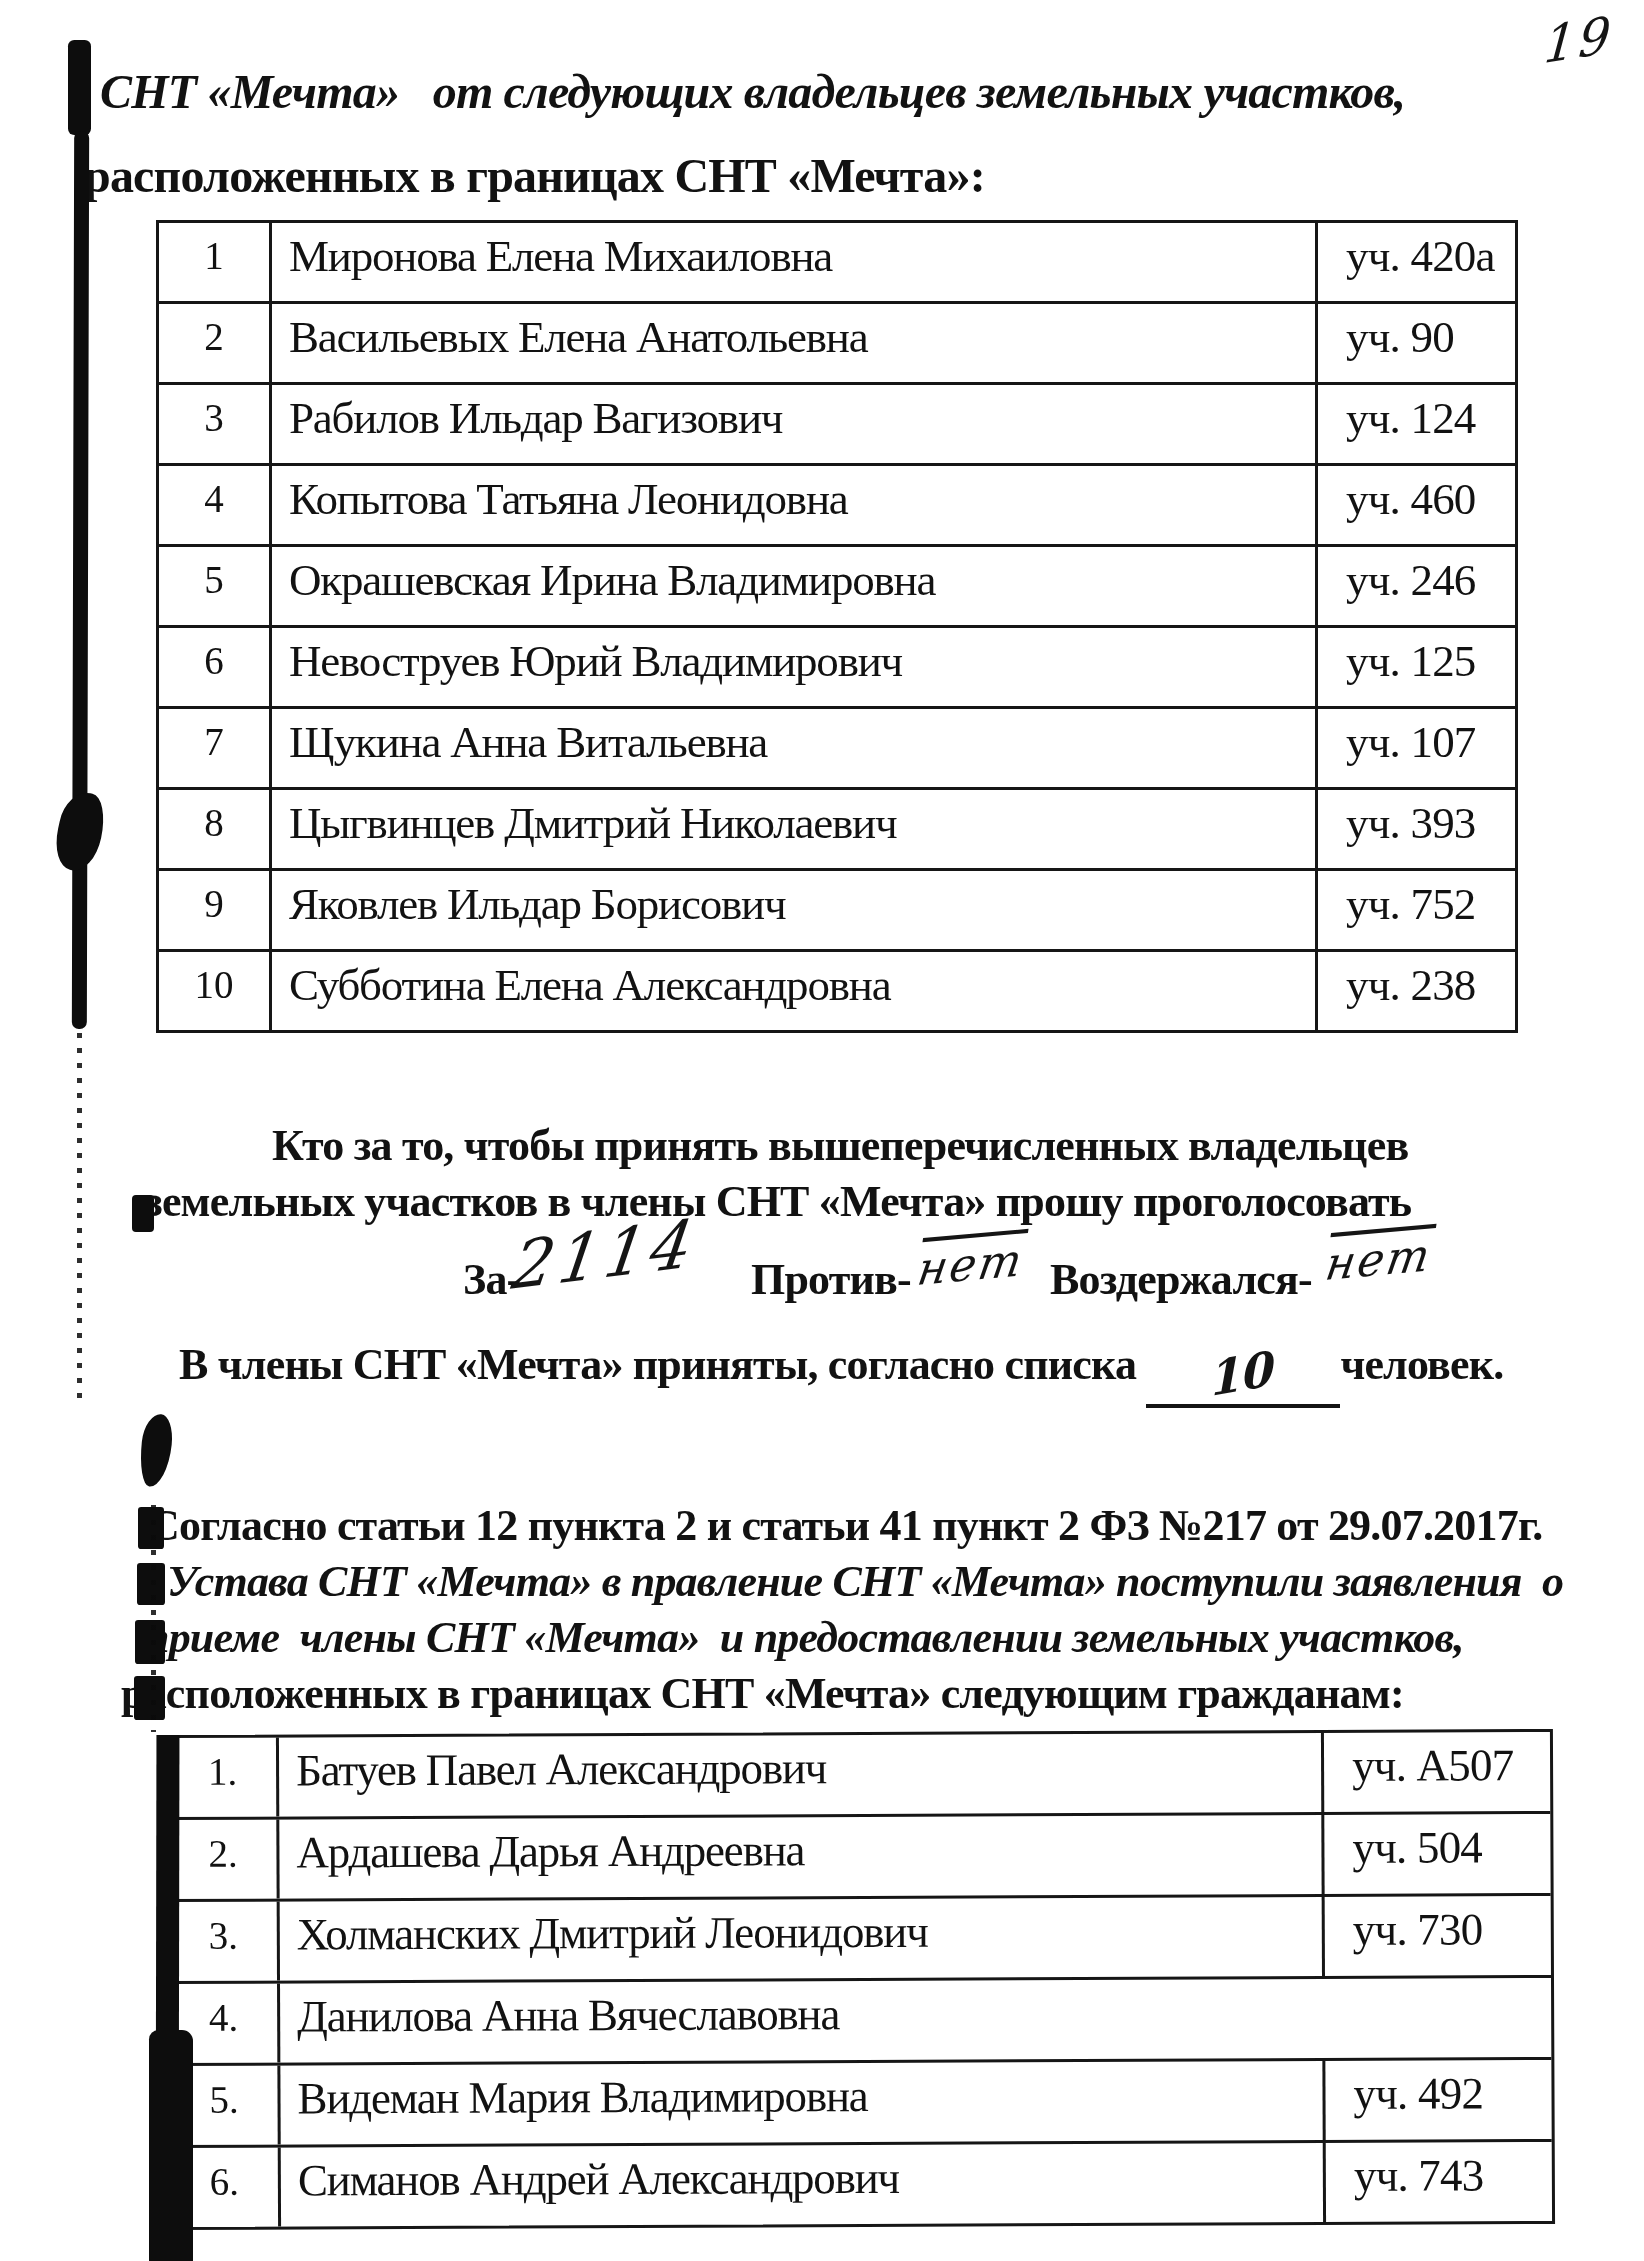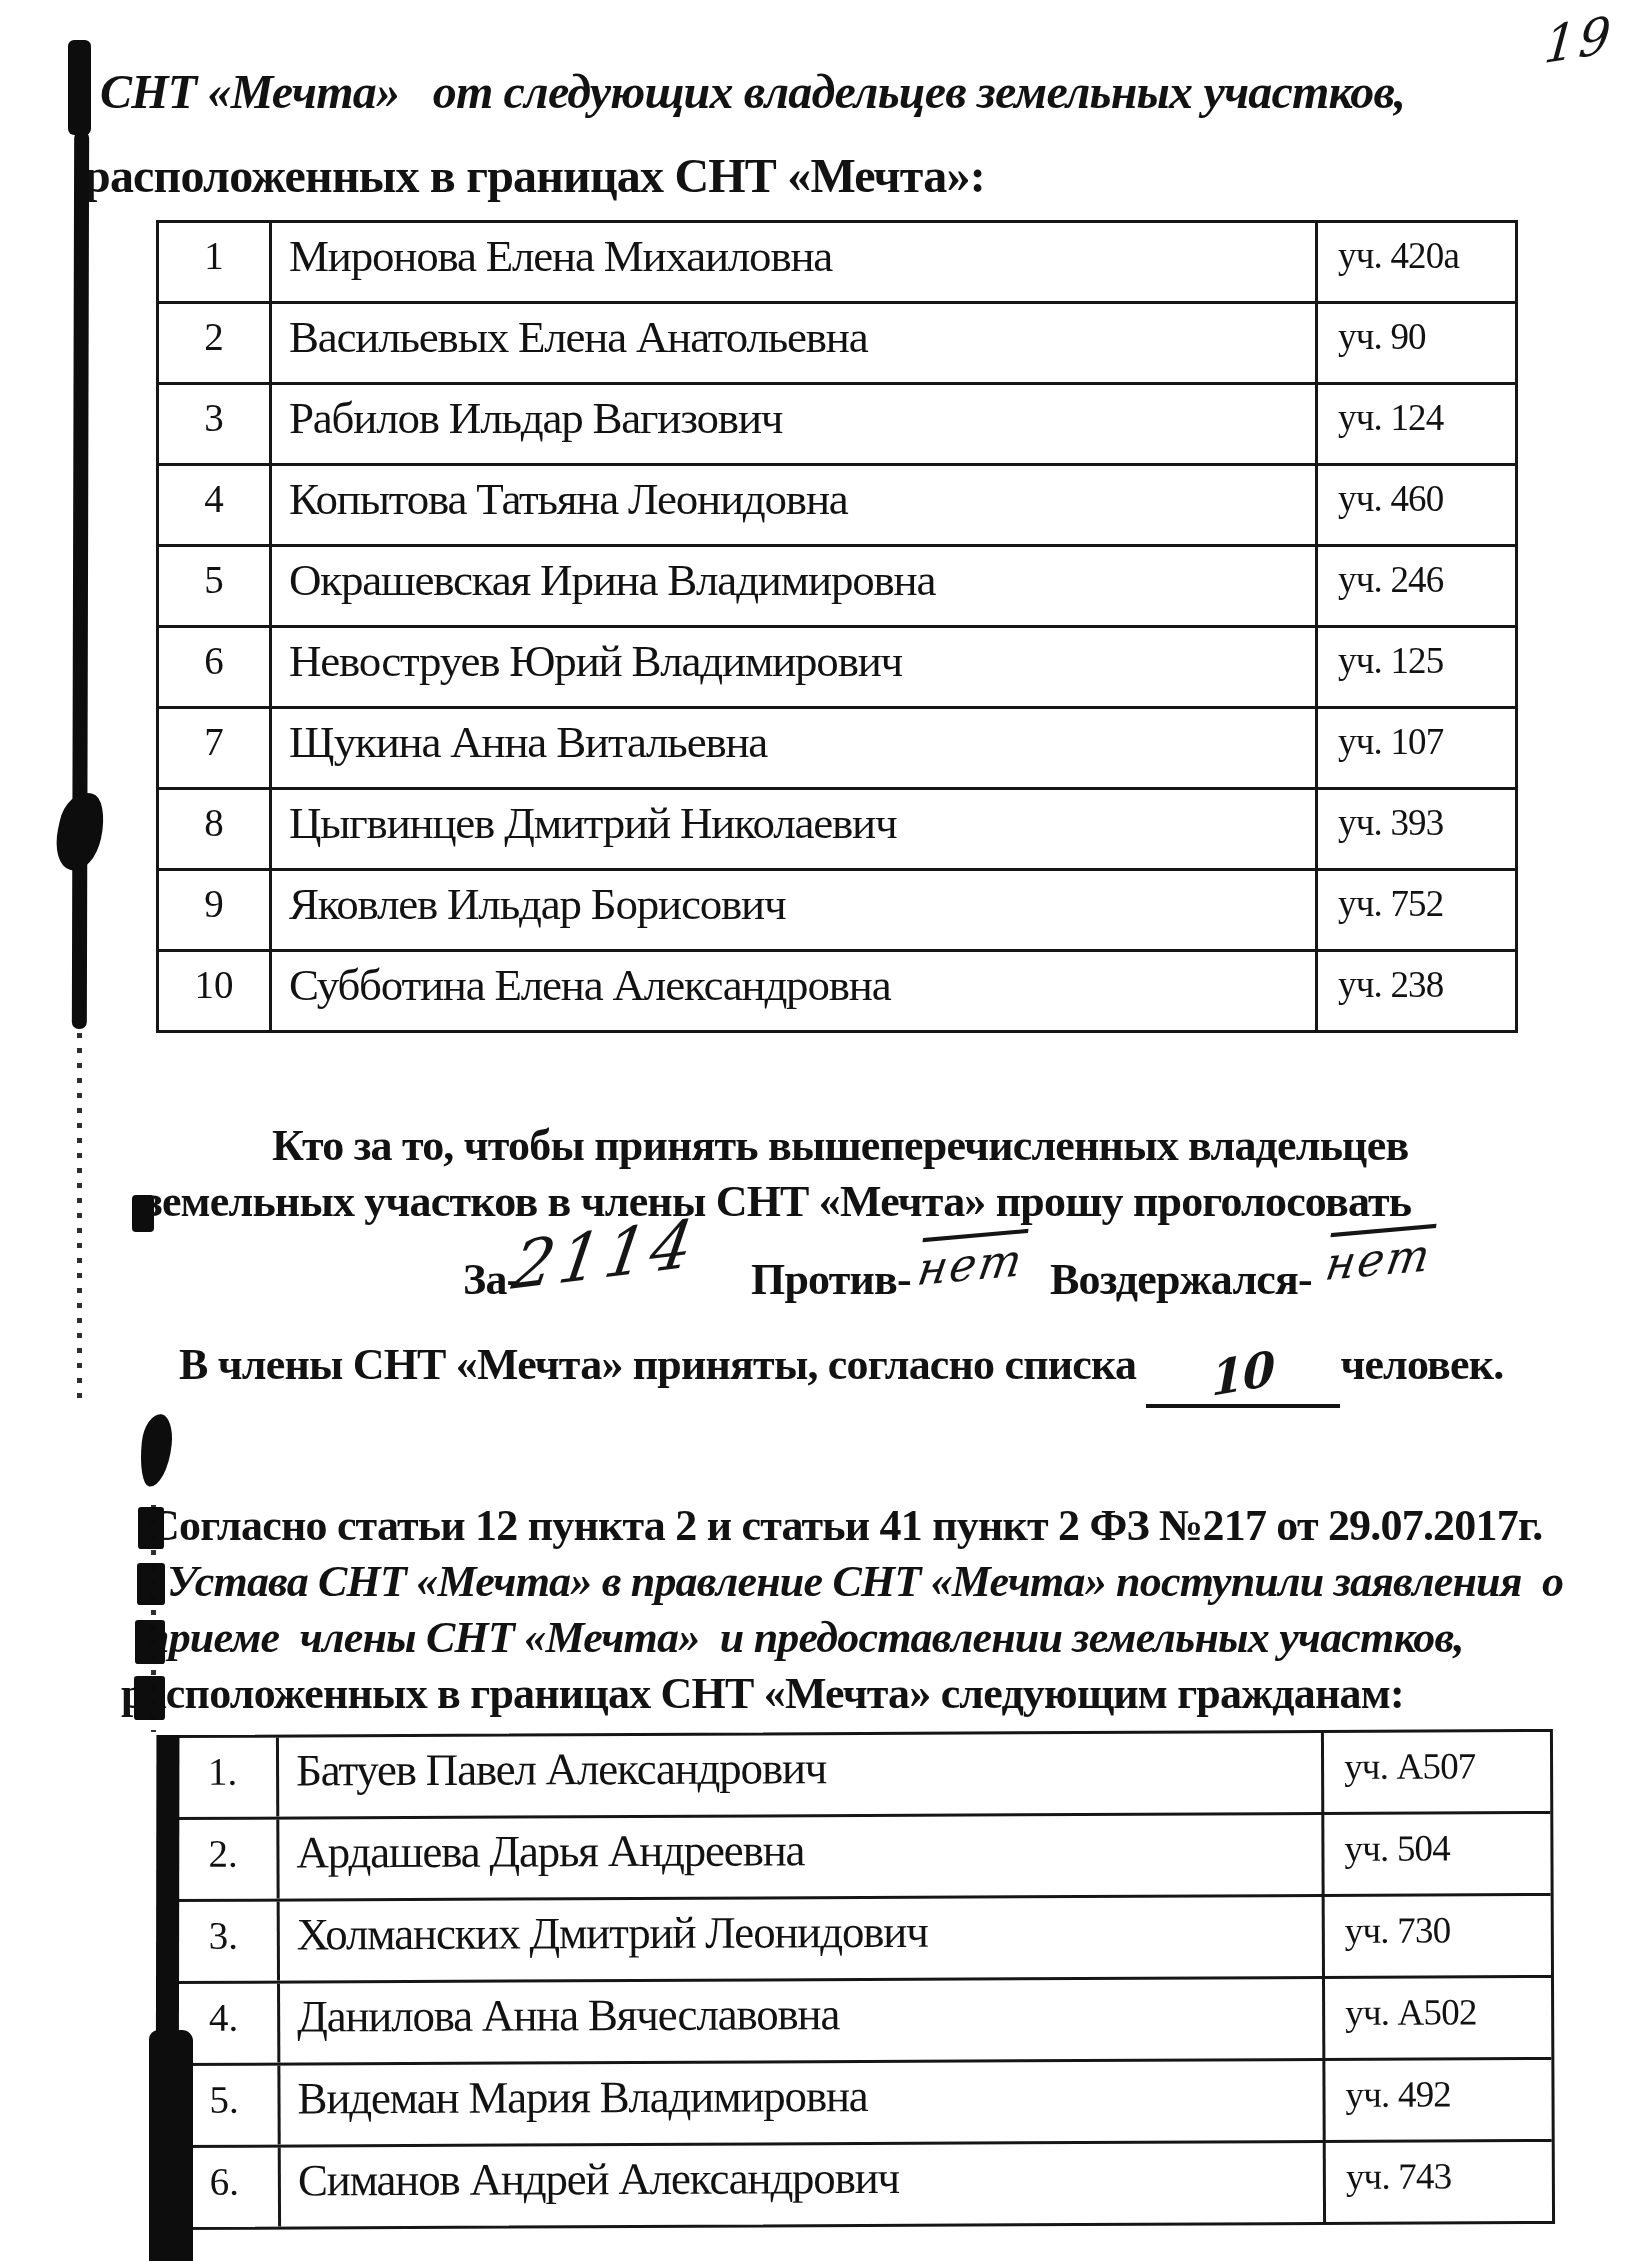--- a/index.html
+++ b/index.html
@@ -16,21 +16,21 @@
   
   .tbl{position:absolute; border:3.1px solid #161616; background:#fff;}
   .tr{display:grid; border-bottom:3.1px solid #161616;}
   .tr:last-child{border-bottom:none;}
   .t1 .tr{grid-template-columns:113px 1046px 1fr; height:78px;}
   .t2 .tr{grid-template-columns:110px 1045px 1fr; height:79px;}
   .td{border-right:3.1px solid #161616; display:flex; align-items:center; padding-bottom:12.4px; overflow:hidden;}
   .td:last-child{border-right:none;}
   .td-num{justify-content:center; font-size:39px;}
   .td-name{padding-left:17px; font-size:45px; letter-spacing:-1.2px;}
-  .td-plot{padding-left:20px; font-size:37px; letter-spacing:-0.8px;text-align:center;}
+  .td-plot{padding-left:28px; font-size:45px; letter-spacing:-0.8px;text-align:center;}
   .t2-rot{transform:rotate(-0.25deg);}
   
   .hw{font-family:"DejaVu Serif","Liberation Serif",serif; font-style:italic; display:inline-block; color:#151515;}
   .hw-pagenum{font-size:50px; transform:rotate(-9deg) skewX(-14deg); letter-spacing:3.1px;}
   .hw-za{font-size:65px; transform:rotate(-7deg) skewX(-16deg); letter-spacing:4.7px;}
   .hw-net{font-size:45px; transform:rotate(-5deg) skewX(-14deg); text-decoration:overline; letter-spacing:2.3px;}
   .hw-ten{font-size:47px; transform:rotate(-10deg) skewX(-10deg);}
   
   .uline{display:inline-block; width:194px; border-bottom:4.7px solid #141414; text-align:center; vertical-align:-11px; height:61px; line-height:61px;}
   
@@ -132,21 +132,20 @@
         <div class="td td-plot">уч. 504</div>
       </div>
     <div class="tr">
         <div class="td td-num">3.</div>
         <div class="td td-name">Холманских Дмитрий Леонидович</div>
         <div class="td td-plot">уч. 730</div>
       </div>
     <div class="tr">
         <div class="td td-num">4.</div>
         <div class="td td-name">Данилова Анна Вячеславовна</div>
-        <div class="td td-plot">уч. А502</div>
       </div>
     <div class="tr">
         <div class="td td-num">5.</div>
         <div class="td td-name">Видеман Мария Владимировна</div>
         <div class="td td-plot">уч. 492</div>
       </div>
     <div class="tr">
         <div class="td td-num">6.</div>
         <div class="td td-name">Симанов Андрей Александрович</div>
         <div class="td td-plot">уч. 743</div>

